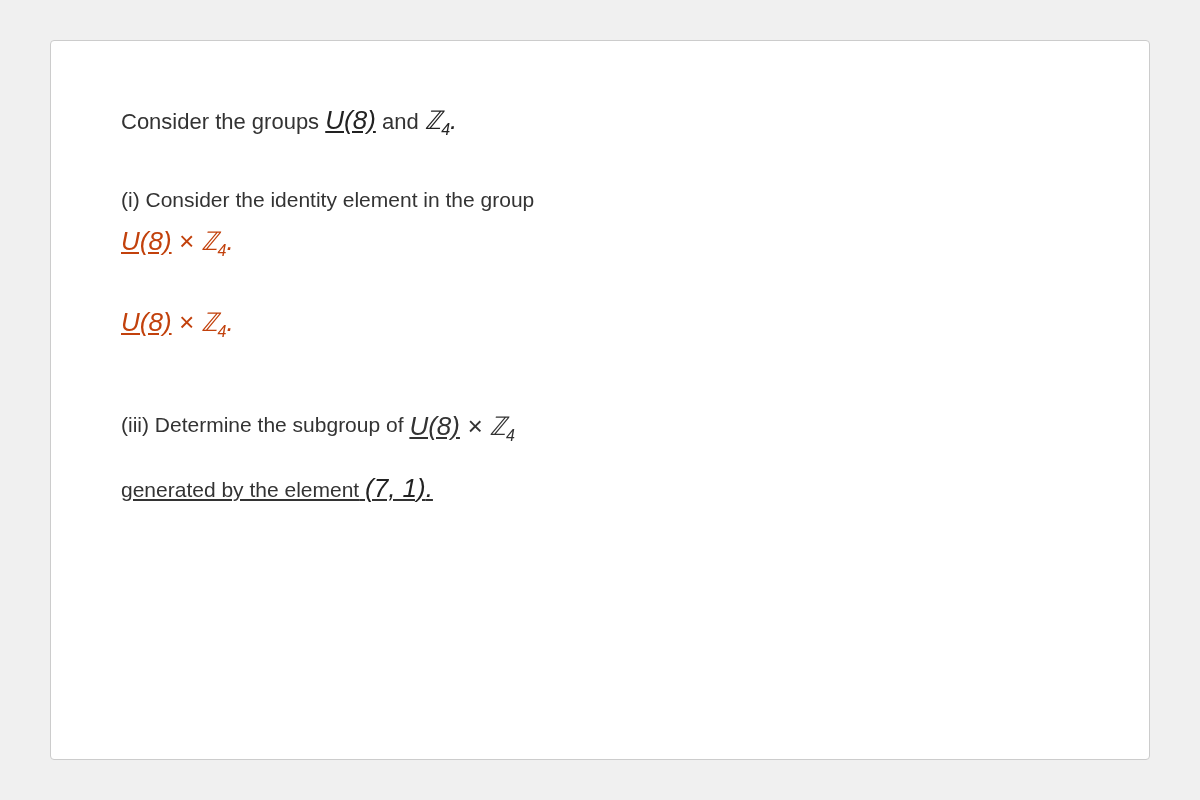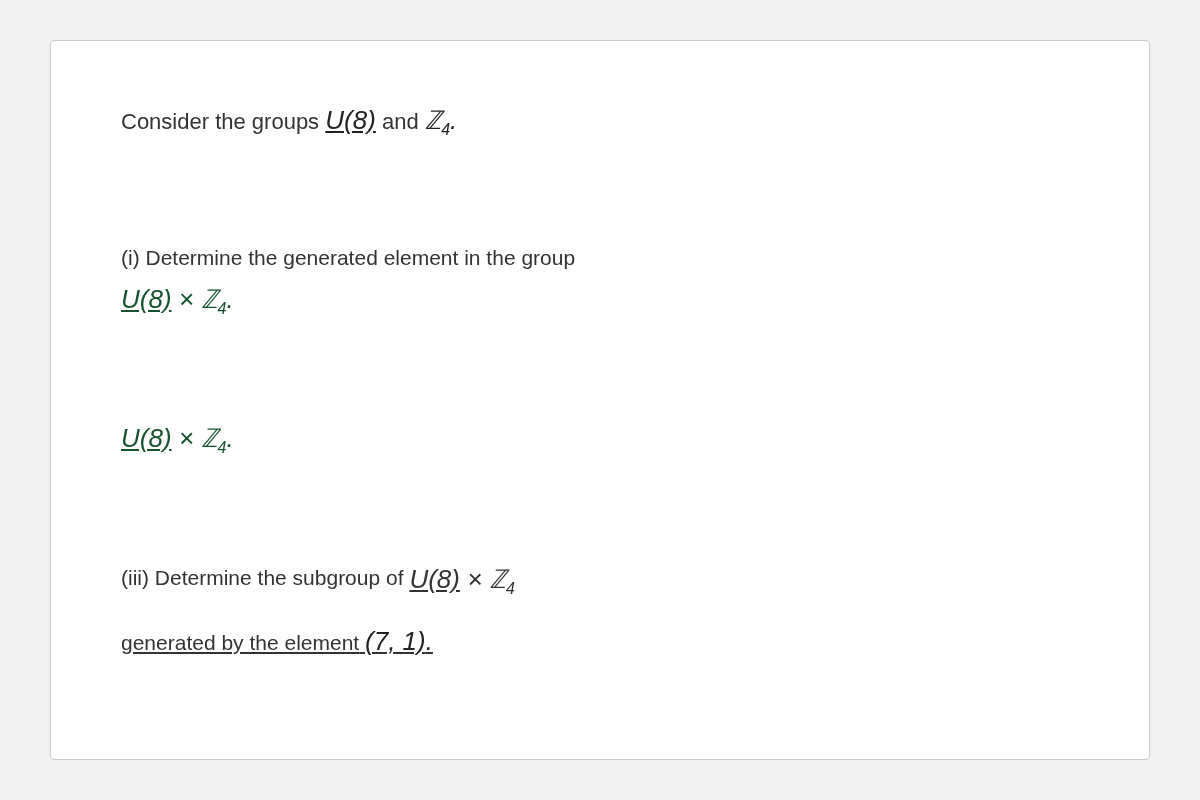--- a/index.html
+++ b/index.html
@@ -21,21 +21,20 @@
     .card {
       background: #ffffff;
       width: 1100px;
       min-height: 720px;
       border: 1px solid #cccccc;
       border-radius: 4px;
       padding: 60px 70px 60px 70px;
       display: flex;
       flex-direction: column;
       gap: 0;
-      justify-content: space-between;
     }
 
     .intro-line {
       font-size: 22px;
       color: #333;
       margin-bottom: 40px;
       line-height: 1.5;
     }
 
     .part {
@@ -54,32 +53,32 @@
       color: #222;
       display: inline;
     }
 
     sub {
       font-size: 16px;
       vertical-align: sub;
     }
 
     .part-iii {
-      margin-top: 4px;
+      margin-top: 24px;
     }
 
     .underline-math {
       text-decoration: underline;
     }
 
     .block-math {
       display: block;
       font-size: 26px;
       font-style: italic;
-      color: #14532d;
+      color: #c2410c;
       margin-top: 4px;
       line-height: 1.5;
     }
 
     .part-label {
       font-weight: normal;
       font-style: normal;
     }
 
     .inline-block-math {
@@ -100,21 +99,21 @@
     <span> </span>
     <span>and</span>
     <span> </span>
     <span class="math">ℤ<sub>4</sub><span>.</span></span>
   </div>
 
   <div class="part">
     <div class="part-text">
       <span class="part-label">(i)</span>
       <span>    </span>
-      <span>Determine the generated element in the group</span>
+      <span>Consider the identity element in the group</span>
     </div>
     <div>
       <span class="block-math">
         <span><span style="text-decoration:underline;">U(8)</span> × ℤ<sub>4</sub><span>.</span></span>
       </span>
     </div>
   </div>
 
   <div class="part">
     <div>

